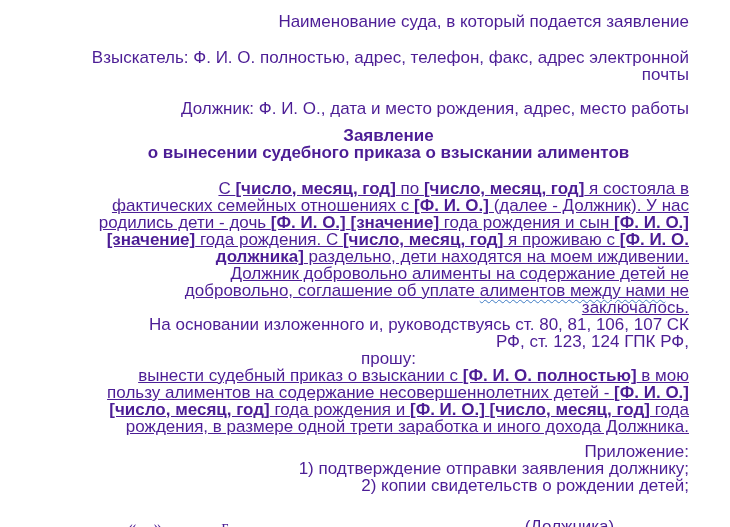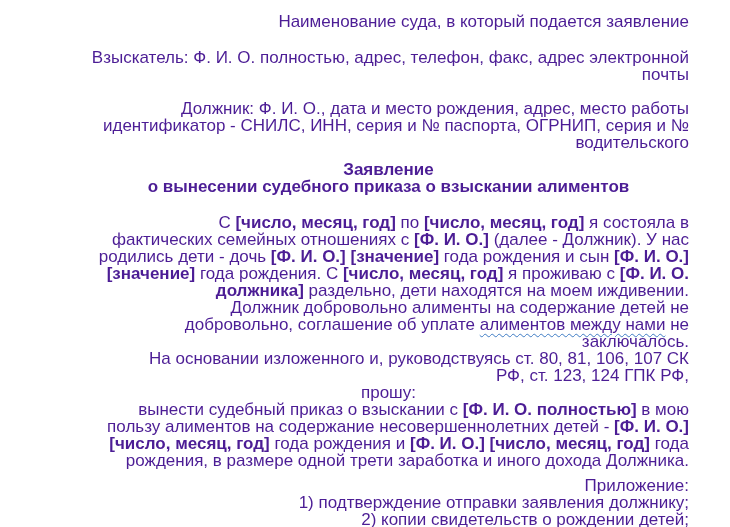--- a/index.html
+++ b/index.html
@@ -12,21 +12,21 @@
     padding: 13px 41px 0 88px;
     font-family: "Liberation Sans", "DejaVu Sans", sans-serif;
     font-size: 17px;
     line-height: 17px;
     color: #4c1d95;
     overflow: hidden;
   }
   p { margin: 0; }
   .right   { text-align: right; }
   .center  { text-align: center; }
-  .justify { text-align: justify; }
+  .justify { text-align: justify; text-decoration: underline; }
   .indent  { text-indent: 40px; text-align: right; }
   .bold, .b { font-weight: 700; }
   .w {
     text-decoration: underline;
     text-decoration-style: wavy;
     text-decoration-thickness: 1px;
     text-underline-offset: 3px;
   }
   .gap-claimant { margin-top: 19px; }
   .gap-debtor   { margin-top: 17px; }
@@ -41,21 +41,20 @@
 <body>
 
 <div class="page">
 
   <p class="right">Наименование суда, в который подается заявление</p>
 
   <p class="right gap-claimant">Взыскатель: Ф. И. О. полностью, адрес, телефон, факс, адрес электронной почты</p>
 
   <div class="gap-debtor">
     <p class="right">Должник: Ф. И. О., дата и место рождения, адрес, место работы</p>
-    <p class="right">идентификатор - СНИЛС, ИНН, серия и № паспорта, ОГРНИП, серия и № водительского</p>
   </div>
 
   <div class="title-block">
     <p class="center bold">Заявление</p>
     <p class="center bold">о вынесении судебного приказа о взыскании алиментов</p>
   </div>
 
   <p class="justify indent gap-body"><span>С </span><span class="b">[число, месяц, год]</span><span> по </span><span class="b">[число, месяц, год]</span><span> я состояла в фактических семейных отношениях с </span><span class="b">[Ф. И. О.]</span><span> (далее - Должник). У нас родились дети - дочь </span><span class="b">[Ф. И. О.]</span><span> </span><span class="b">[значение]</span><span> года рождения и сын </span><span class="b">[Ф. И. О.]</span><span> </span><span class="b">[значение]</span><span> года рождения. С </span><span class="b">[число, месяц, год]</span><span> я проживаю с </span><span class="b">[Ф. И. О. должника]</span><span> раздельно, дети находятся на моем иждивении.</span></p>
 
   <p class="justify indent"><span>Должник добровольно алименты на содержание детей не добровольно, соглашение об уплате </span><span class="w" style="text-decoration-color: rgb(63, 124, 196);">алиментов между нами</span><span> не заключалось.</span></p>

